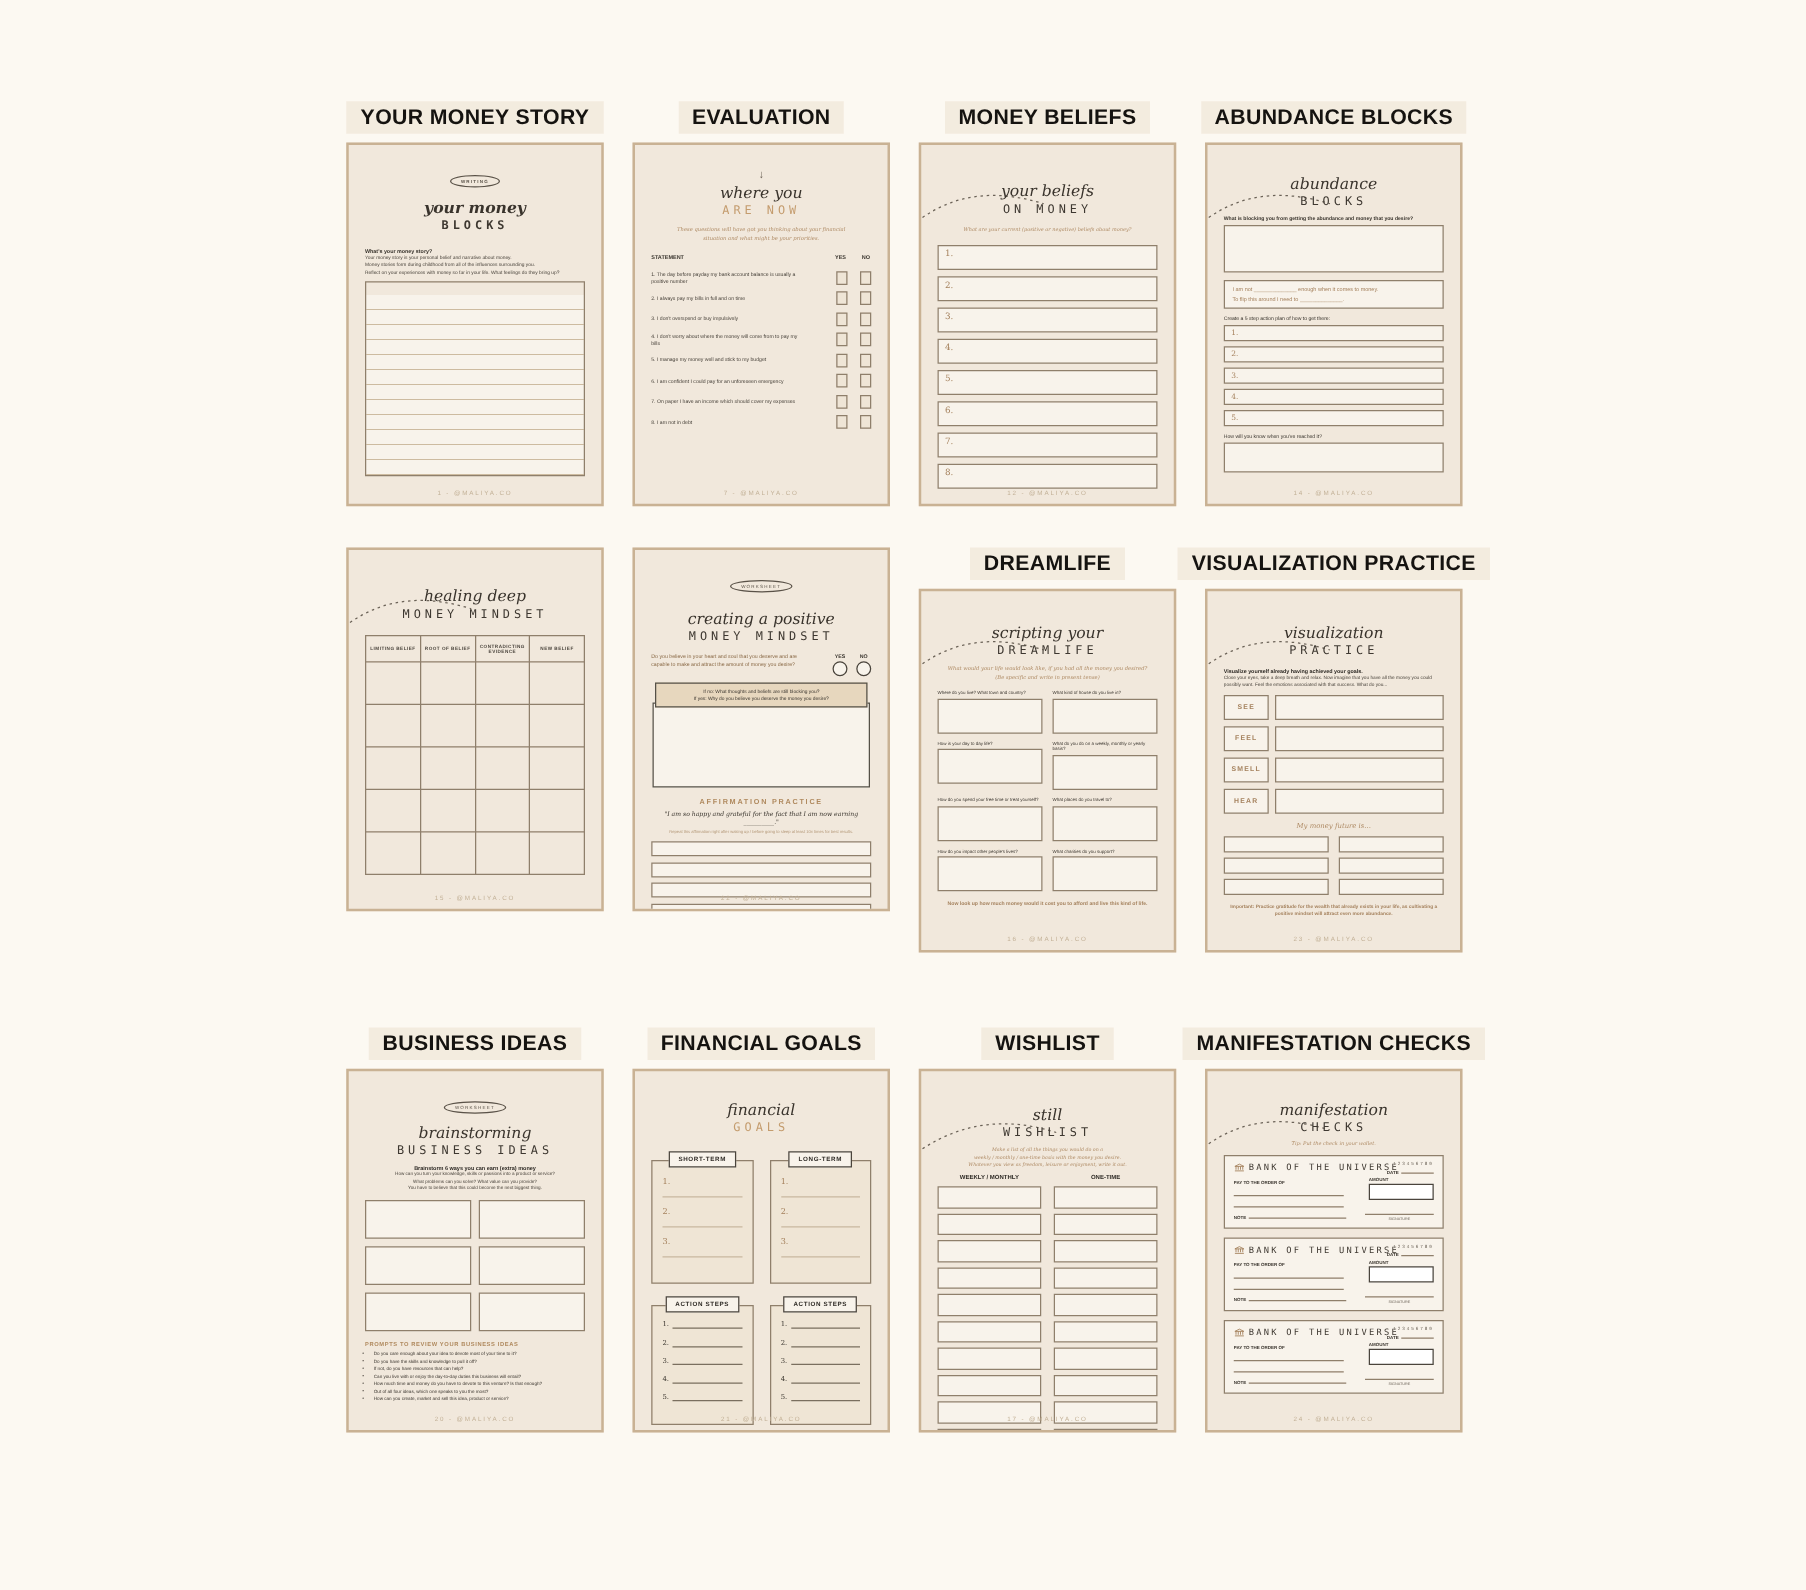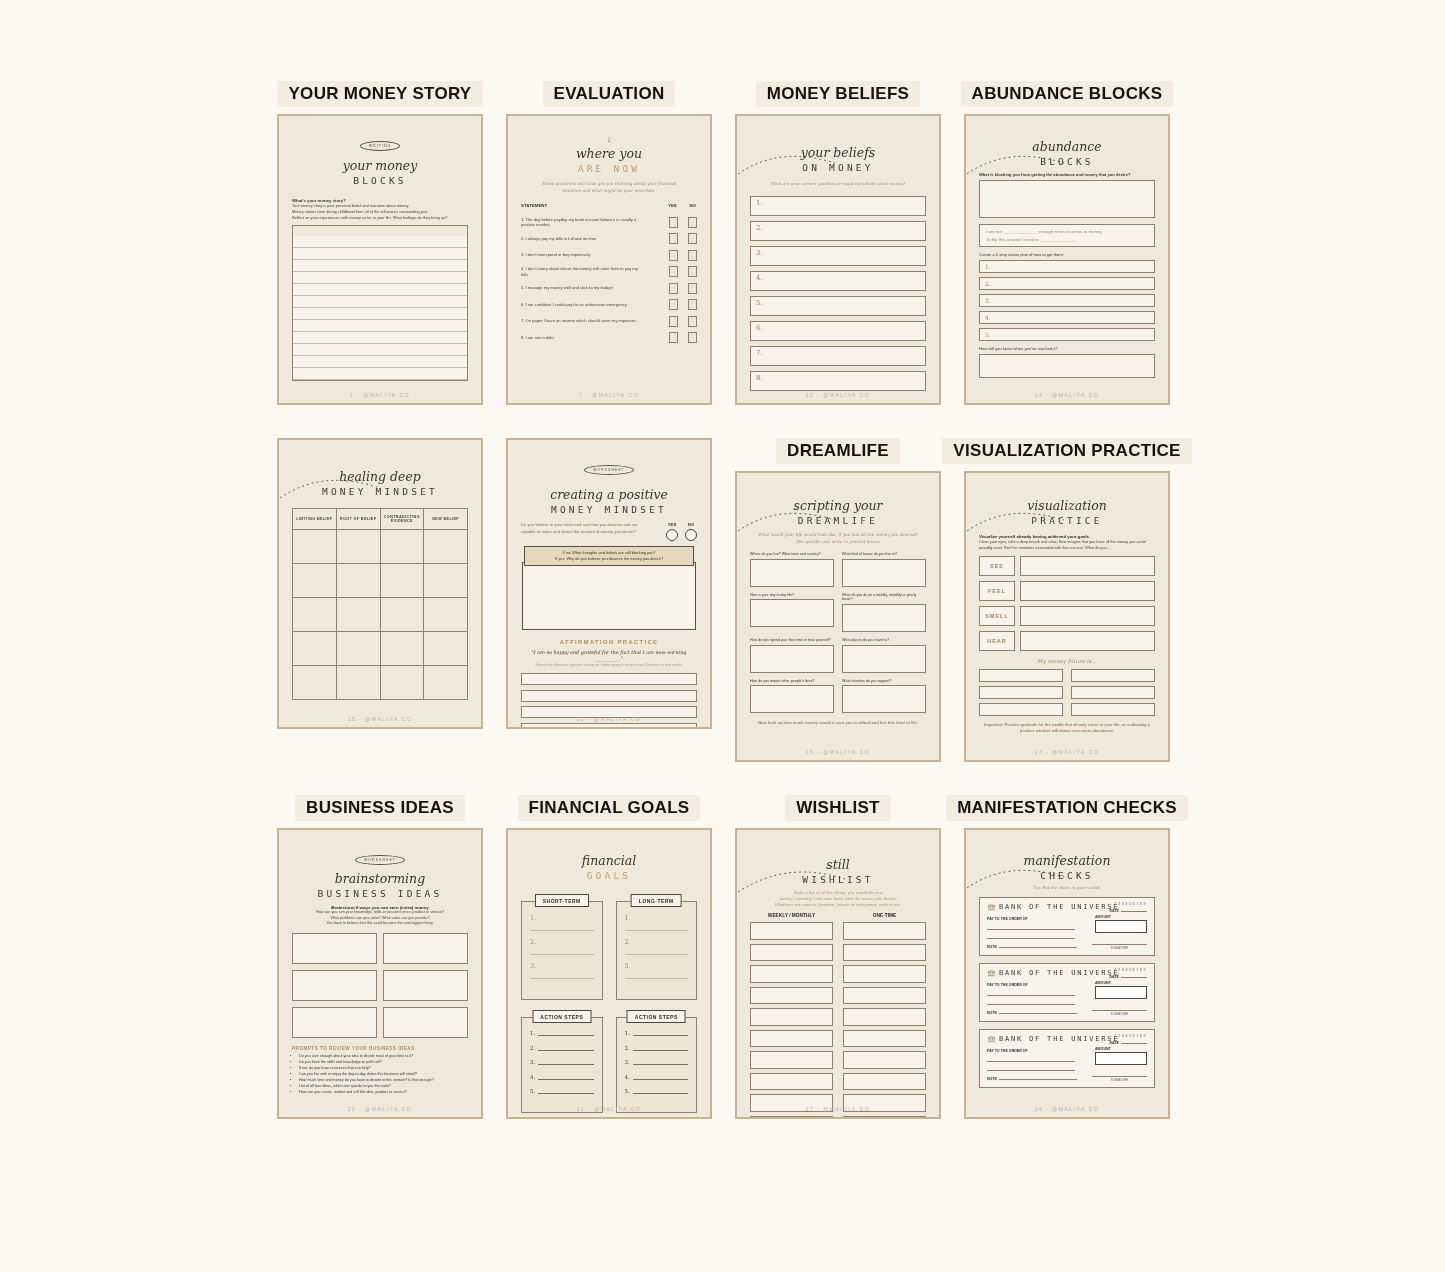--- a/index.html
+++ b/index.html
@@ -1,20 +1,20 @@
 <!DOCTYPE html>
 <html><head>
 <meta charset="utf-8">
 <style>
   html,body{margin:0;padding:0;}
   body{width:1445px;height:1272px;background:#FCF9F2;font-family:"Liberation Sans",sans-serif;}
   .board{position:relative;width:1445px;height:1272px;overflow:hidden;}
 
   .row{position:absolute;left:277px;display:flex;gap:23px;align-items:flex-start;}
-  .row1{top:81px;}.row2{top:438px;}.row3{top:795px;}
+  .row1{top:81px;}.row2{top:438px;}.row3{top:822px;}
   .cell{width:206px;display:flex;flex-direction:column;align-items:center;}
   .cell-span2{width:435px;display:flex;flex-direction:column;align-items:center;}
   .pages-pair{display:flex;gap:23px;}
 
   .sec-label{background:#F3ECDF;padding:3px 11px;font-weight:bold;font-size:17px;
     letter-spacing:.3px;color:#151310;white-space:nowrap;margin-bottom:7px;}
 
   .page{width:206px;height:291px;background:#F1E8DC;border:2px solid #C9B294;
     box-sizing:border-box;position:relative;overflow:hidden;padding:8px 13px;flex:0 0 auto;}
   .page-footer{position:absolute;bottom:5px;left:0;width:100%;text-align:center;
@@ -154,21 +154,21 @@
 </head>
 <body>
 
 <div class="board">
 
   <div class="row row1">
 
     <div class="cell">
       <div class="sec-label">YOUR MONEY STORY</div>
       <div class="page">
-        <div class="t-block" style="margin-top:9px;">
+        <div class="t-block" style="margin-top:9px;font-weight:bold;">
           <span class="badge">WRITING</span>
           <div class="t-italic" style="margin-top:8px;">your money</div>
           <div class="t-caps">BLOCKS</div>
         </div>
         <div class="small-q" style="margin-top:12px;">What's your money story?</div>
         <div class="tiny">
 
         <div>Your money story is your personal belief and narrative about money.</div>
             <div>Money stories form during childhood from all of the influences surrounding you.</div>
             <div>Reflect on your experiences with money so far in your life. What feelings do they bring up?</div>

